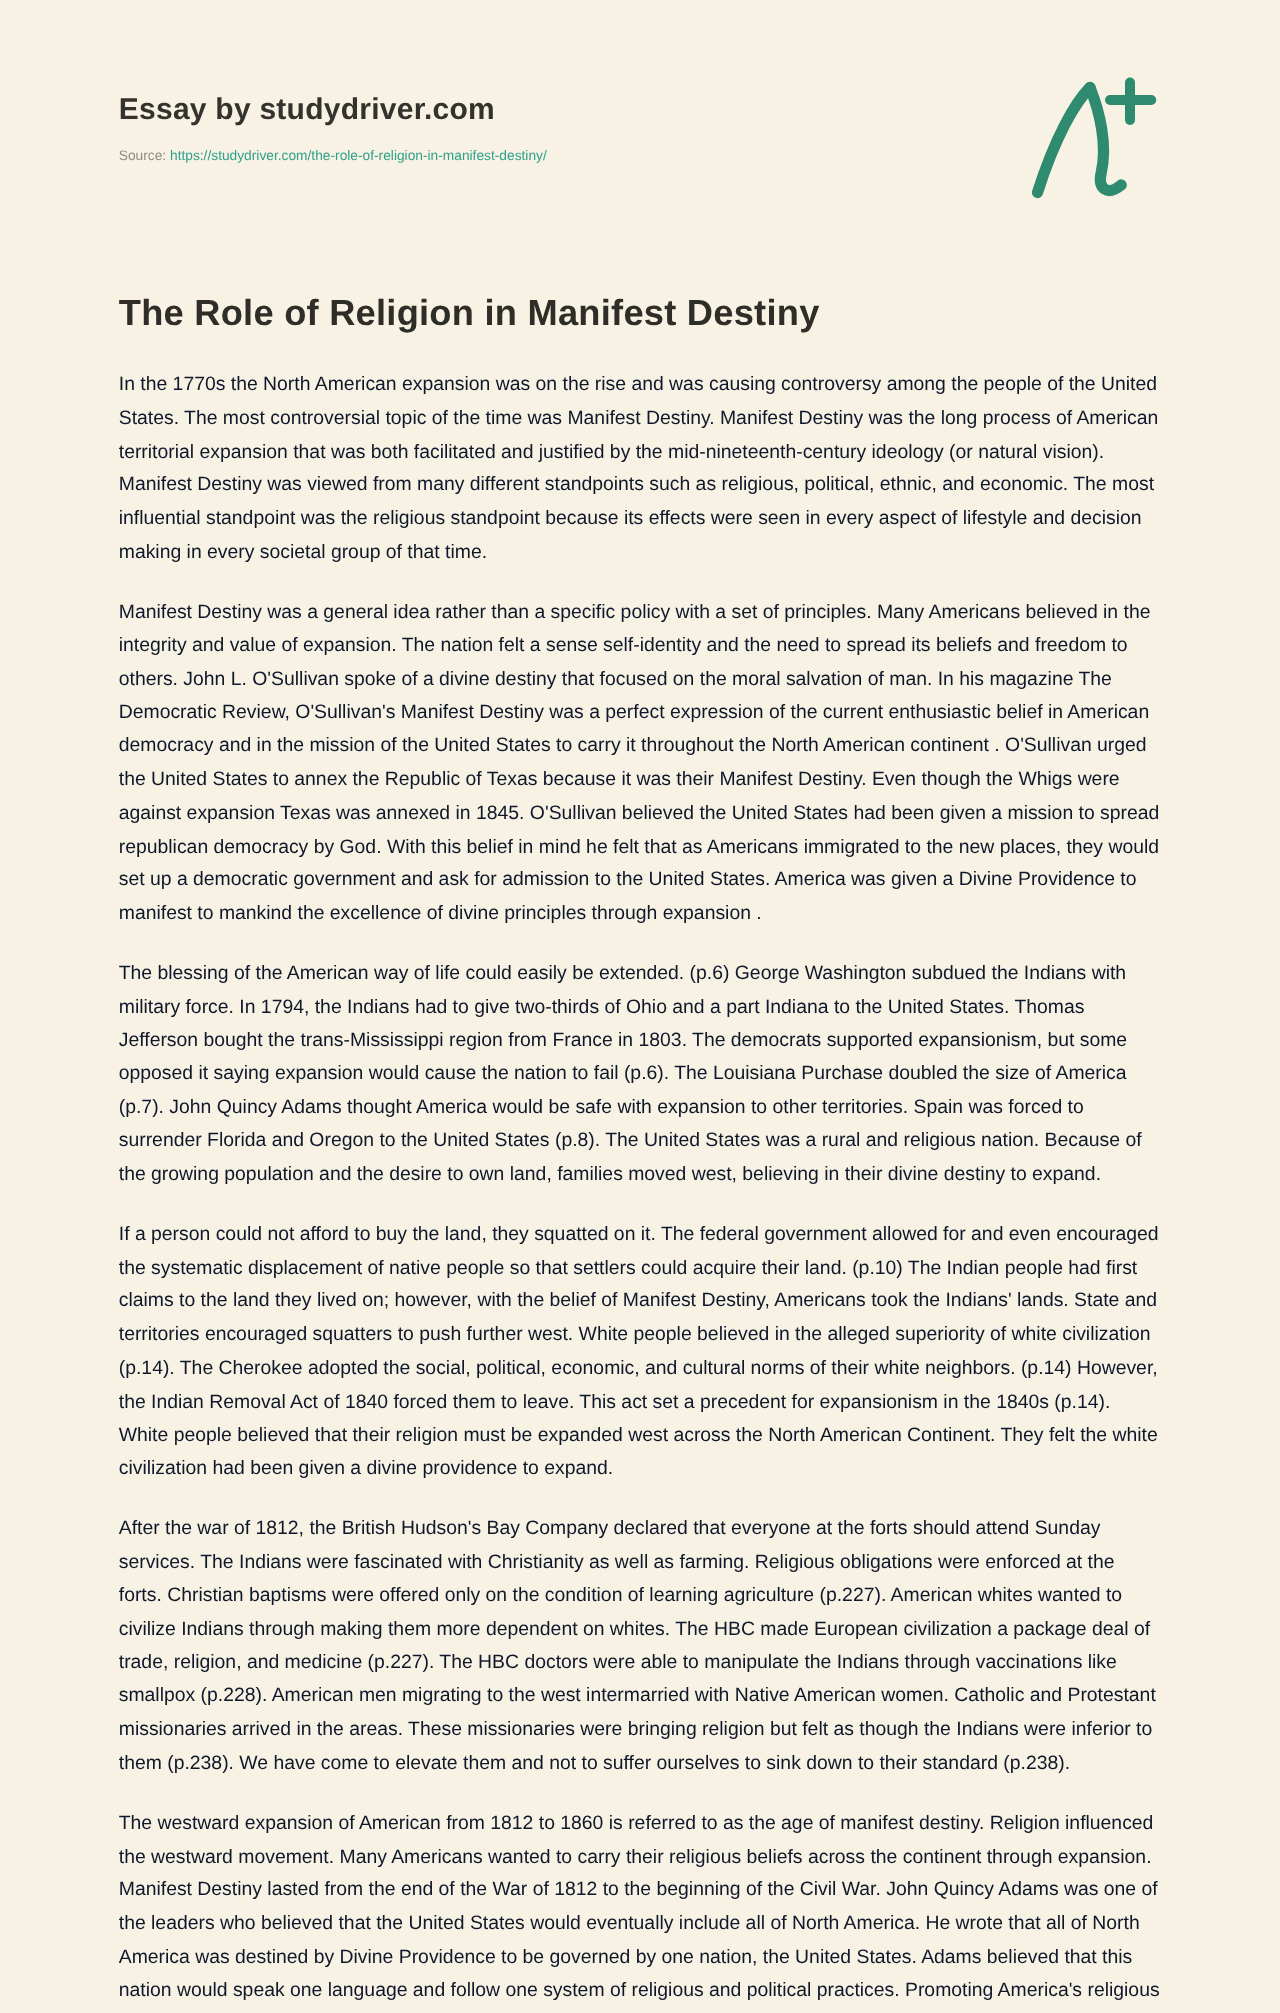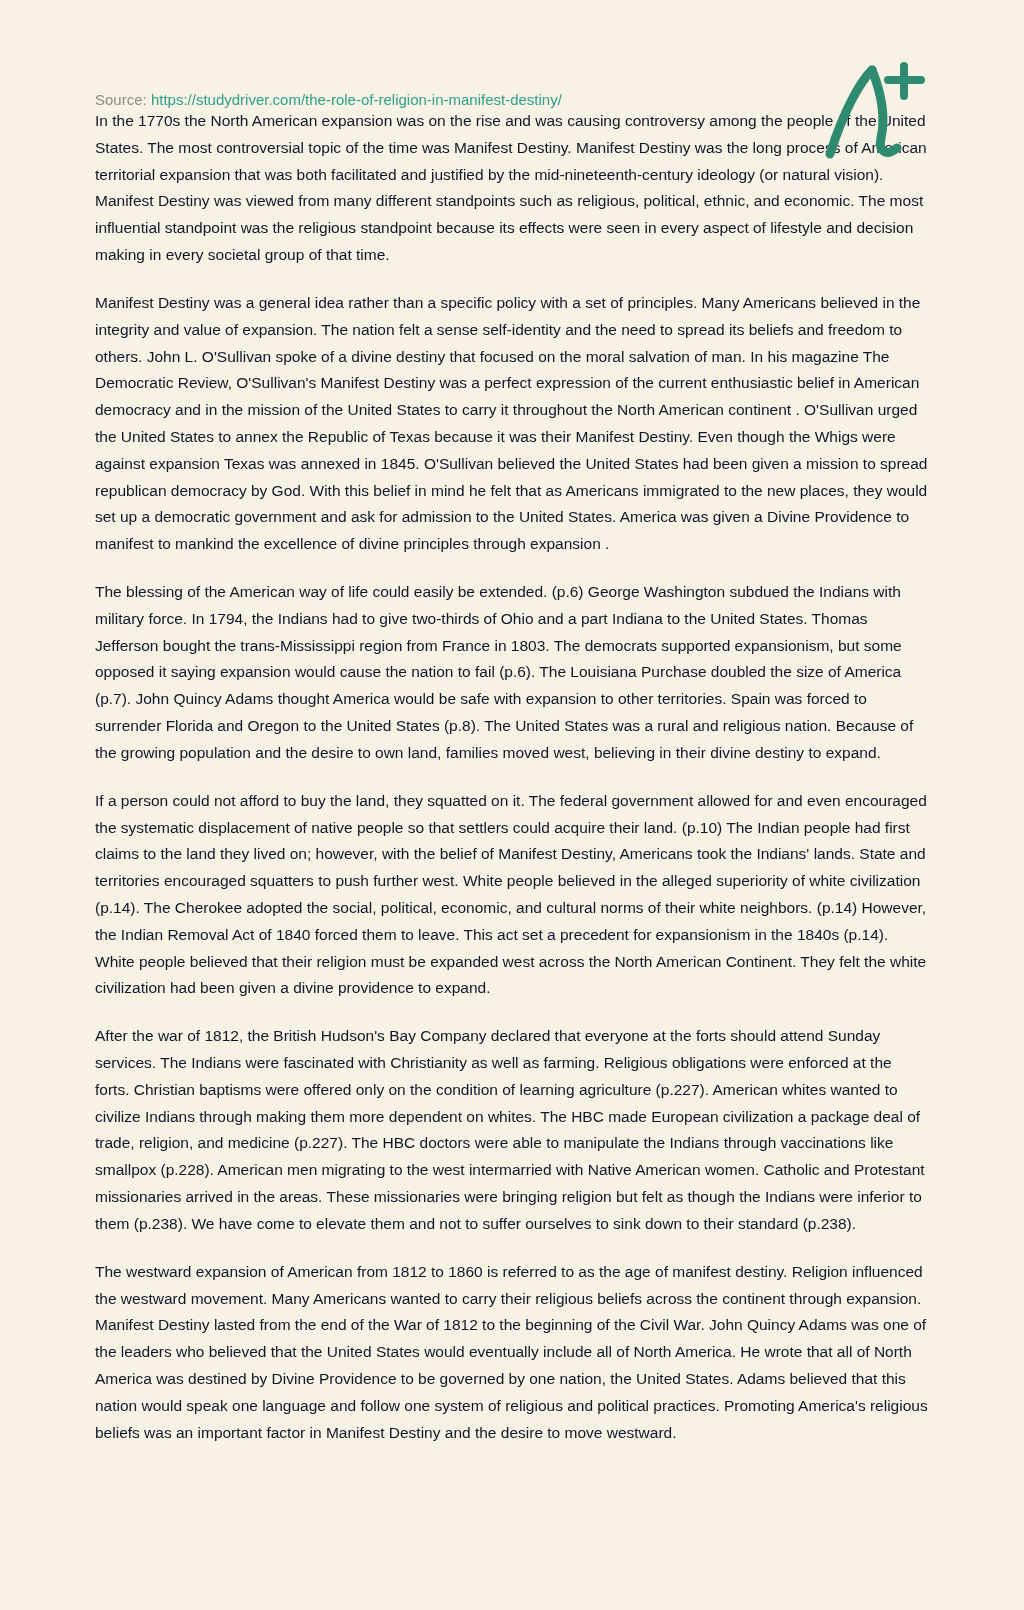--- a/index.html
+++ b/index.html
@@ -19,21 +19,21 @@
     padding: 74px 95px 0 95px;
   }
   .byline {
     font-size: 24px;
     font-weight: 700;
     color: #33322c;
     letter-spacing: 0.2px;
   }
   .source-line {
     margin-top: 17px;
-    font-size: 15px;
+    font-size: 11px;
     color: #8f8c7e;
   }
   .source-line .source-url {
     color: #2fa08c;
     text-decoration: none;
     cursor: pointer;
   }
   .logo {
     position: absolute;
     top: 60px;
@@ -54,36 +54,38 @@
     line-height: 1.73;
     color: #0f172a;
   }
 </style>
 </head>
 <body>
 
 <div class="container">
 
   <div class="header">
+    <div class="byline">Essay by studydriver.com</div>
     <div class="source-line">
       <span>Source:</span>
       <a class="source-url">https://studydriver.com/the-role-of-religion-in-manifest-destiny/</a>
     </div>
 
     <svg class="logo" viewBox="0 0 112 102" aria-hidden="true">
       <g fill="none" stroke="#2e8b6f" stroke-linecap="round" stroke-linejoin="round">
         <path d="M14 94 C28 50 44 22 56 10" stroke-width="9"></path>
         <path d="M56 10 C64 30 70 56 65 78 C62 91 70 97 81 88" stroke-width="9"></path>
         <path d="M88 6 L88 36" stroke-width="8"></path>
         <path d="M72 20 L105 20" stroke-width="8"></path>
       </g>
     </svg>
   </div>
 
   <div class="article">
+    <h1 class="article-title">The Role of Religion in Manifest Destiny</h1>
 
     <p>In the 1770s the North American expansion was on the rise and was causing controversy among the people of the United States. The most controversial topic of the time was Manifest Destiny. Manifest Destiny was the long process of American territorial expansion that was both facilitated and justified by the mid-nineteenth-century ideology (or natural vision). Manifest Destiny was viewed from many different standpoints such as religious, political, ethnic, and economic. The most influential standpoint was the religious standpoint because its effects were seen in every aspect of lifestyle and decision making in every societal group of that time.</p>
     <p>Manifest Destiny was a general idea rather than a specific policy with a set of principles. Many Americans believed in the integrity and value of expansion. The nation felt a sense self-identity and the need to spread its beliefs and freedom to others. John L. O'Sullivan spoke of a divine destiny that focused on the moral salvation of man. In his magazine The Democratic Review, O'Sullivan's Manifest Destiny was a perfect expression of the current enthusiastic belief in American democracy and in the mission of the United States to carry it throughout the North American continent . O'Sullivan urged the United States to annex the Republic of Texas because it was their Manifest Destiny. Even though the Whigs were against expansion Texas was annexed in 1845. O'Sullivan believed the United States had been given a mission to spread republican democracy by God. With this belief in mind he felt that as Americans immigrated to the new places, they would set up a democratic government and ask for admission to the United States. America was given a Divine Providence to manifest to mankind the excellence of divine principles through expansion .</p>
     <p>The blessing of the American way of life could easily be extended. (p.6) George Washington subdued the Indians with military force. In 1794, the Indians had to give two-thirds of Ohio and a part Indiana to the United States. Thomas Jefferson bought the trans-Mississippi region from France in 1803. The democrats supported expansionism, but some opposed it saying expansion would cause the nation to fail (p.6). The Louisiana Purchase doubled the size of America (p.7). John Quincy Adams thought America would be safe with expansion to other territories. Spain was forced to surrender Florida and Oregon to the United States (p.8). The United States was a rural and religious nation. Because of the growing population and the desire to own land, families moved west, believing in their divine destiny to expand.</p>
     <p>If a person could not afford to buy the land, they squatted on it. The federal government allowed for and even encouraged the systematic displacement of native people so that settlers could acquire their land. (p.10) The Indian people had first claims to the land they lived on; however, with the belief of Manifest Destiny, Americans took the Indians' lands. State and territories encouraged squatters to push further west. White people believed in the alleged superiority of white civilization (p.14). The Cherokee adopted the social, political, economic, and cultural norms of their white neighbors. (p.14) However, the Indian Removal Act of 1840 forced them to leave. This act set a precedent for expansionism in the 1840s (p.14). White people believed that their religion must be expanded west across the North American Continent. They felt the white civilization had been given a divine providence to expand.</p>
     <p>After the war of 1812, the British Hudson's Bay Company declared that everyone at the forts should attend Sunday services. The Indians were fascinated with Christianity as well as farming. Religious obligations were enforced at the forts. Christian baptisms were offered only on the condition of learning agriculture (p.227). American whites wanted to civilize Indians through making them more dependent on whites. The HBC made European civilization a package deal of trade, religion, and medicine (p.227). The HBC doctors were able to manipulate the Indians through vaccinations like smallpox (p.228). American men migrating to the west intermarried with Native American women. Catholic and Protestant missionaries arrived in the areas. These missionaries were bringing religion but felt as though the Indians were inferior to them (p.238). We have come to elevate them and not to suffer ourselves to sink down to their standard (p.238).</p>
     <p>The westward expansion of American from 1812 to 1860 is referred to as the age of manifest destiny. Religion influenced the westward movement. Many Americans wanted to carry their religious beliefs across the continent through expansion. Manifest Destiny lasted from the end of the War of 1812 to the beginning of the Civil War. John Quincy Adams was one of the leaders who believed that the United States would eventually include all of North America. He wrote that all of North America was destined by Divine Providence to be governed by one nation, the United States. Adams believed that this nation would speak one language and follow one system of religious and political practices. Promoting America's religious beliefs was an important factor in Manifest Destiny and the desire to move westward.</p>
   </div>
 
 </div>

